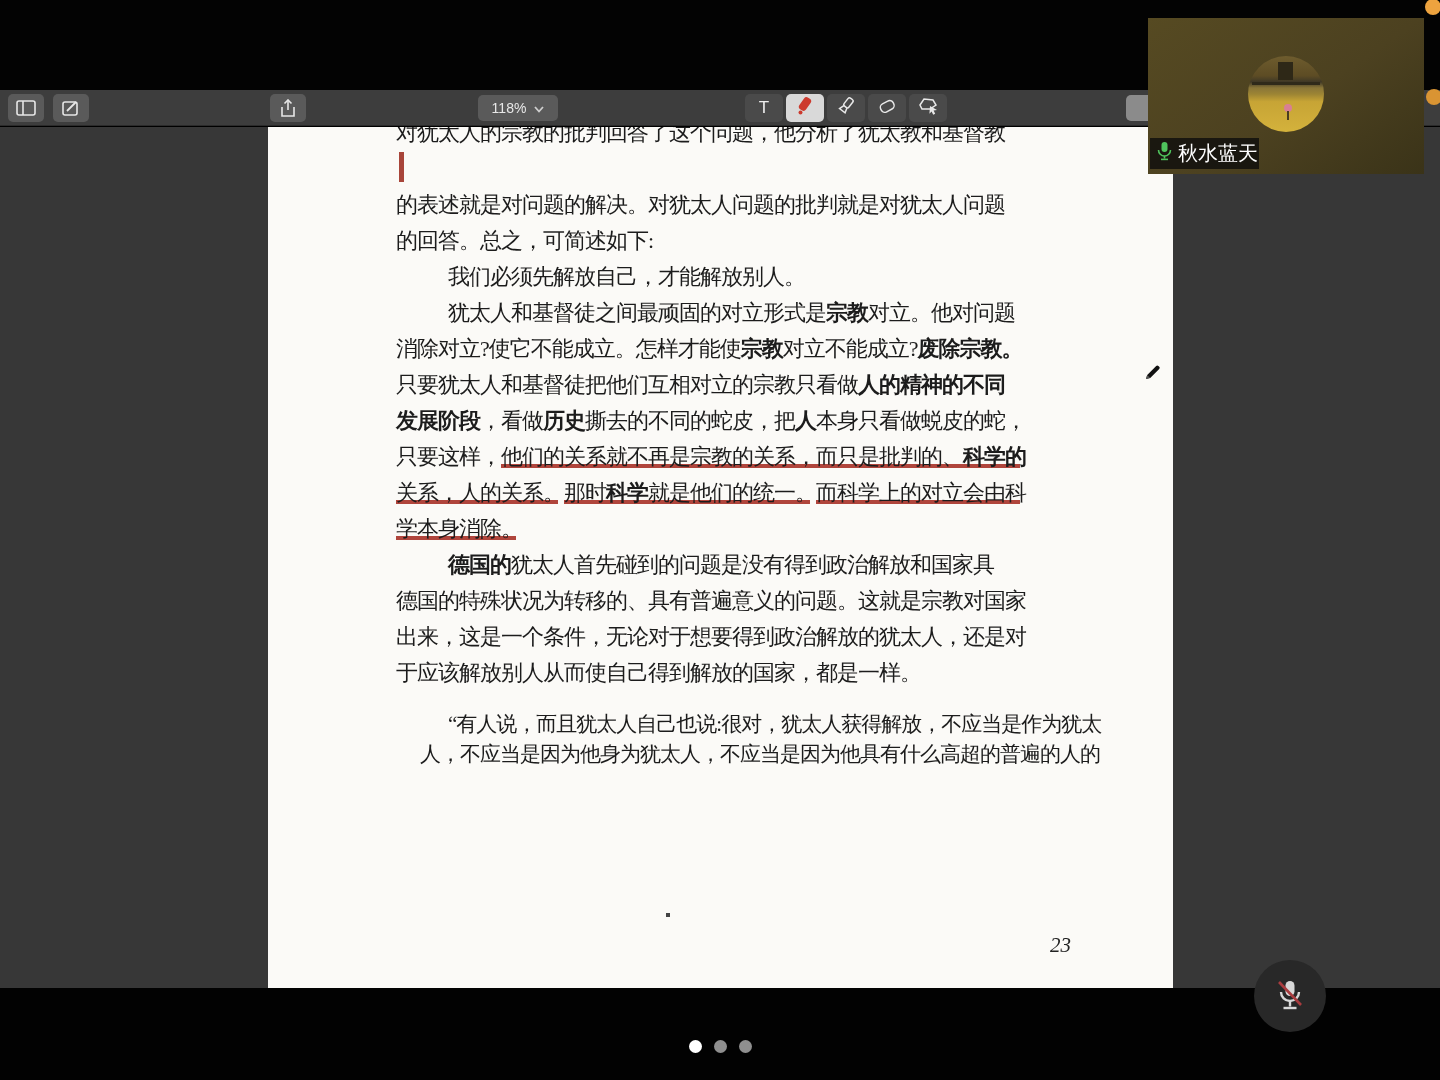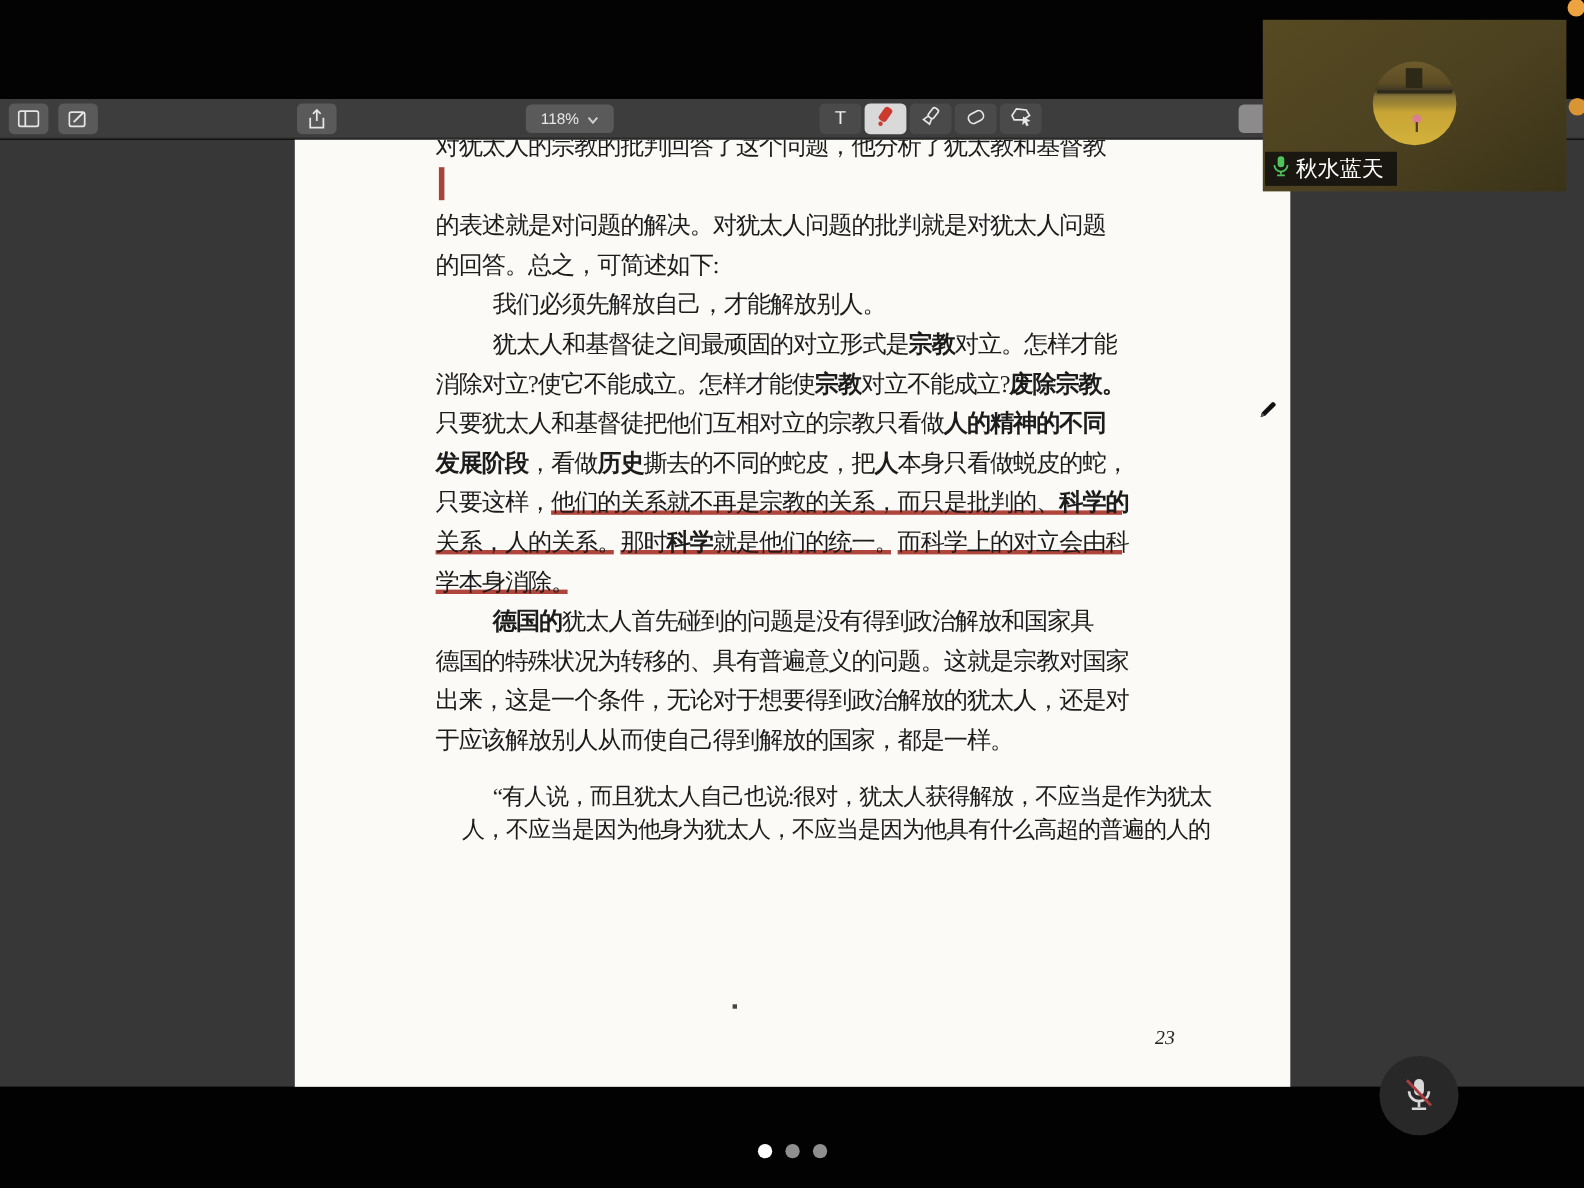--- a/index.html
+++ b/index.html
@@ -39,39 +39,39 @@
   .line.indent { text-indent:52px; }
   .line.small { font-size:21px; line-height:30px; margin-left:24px; }
   .line.small.indent { text-indent:28px; }
   .line.gap { margin-top:18px; }
   .b { font-weight:bold; }
   .u-run { background-image:linear-gradient(#b0453c,#b0453c); background-repeat:no-repeat;
            background-position:0 calc(100% - 1px); background-size:calc(100% - 6px) 4px;margin-top:48px; }
   .caret-mark { display:inline-block; width:5px; height:30px; background:#a8453a;
                 margin-left:3px; vertical-align:-6px; }
   .pg-num { position:absolute; left:782px; top:806px; font-family:"Liberation Serif",serif;
-            font-style:italic; font-size:18px; color:#222; }
+            font-style:italic; font-size:21px; color:#222; }
   .tiny-mark { position:absolute; left:398px; top:786px; width:4px; height:4px; background:#444; }
   .pencil-cursor { position:absolute; left:874px; top:234px; }
 
   
   .video-overlay { position:absolute; left:1148px; top:18px; width:276px; height:156px;
                    background:linear-gradient(145deg,#564a22 0%,#4c4120 55%,#3a3318 100%);
                    z-index:50; }
   .avatar { position:absolute; left:100px; top:38px; width:76px; height:76px; border-radius:50%;
             overflow:hidden;
             background:linear-gradient(180deg,#6e5c2e 0%,#5d4c24 26%,#3f3826 34%,#8a7638 42%,
                        #9c8434 50%,#c7a435 60%,#d4b23c 100%); }
   .avatar .door { position:absolute; left:30px; top:6px; width:15px; height:18px; background:#2e2817; }
   .avatar .beam { position:absolute; left:4px; top:26px; width:68px; height:3px; background:#2f2a1a; }
   .avatar .figure { position:absolute; left:36px; top:48px; width:8px; height:8px;
                     border-radius:50%; background:#d87f93; }
   .avatar .figure::after { content:""; position:absolute; left:3px; top:7px; width:2px; height:9px; background:#4a3c20; }
   .name-tag { position:absolute; left:2px; top:120px; height:31px; display:flex; align-items:center;
-              gap:6px; padding:0 12px 0 7px; background:rgba(12,12,12,0.78);
+              gap:6px; padding:0 1px 0 7px; background:rgba(12,12,12,0.78);
               color:#fff; font-size:20px; }
 
   .orange-dot { position:absolute; width:16px; height:16px; border-radius:50%;
                 background:#eda33f; z-index:60; }
   .orange-dot.d1 { left:1425px; top:-1px; }
   .orange-dot.d2 { left:1426px; top:89px; background:#d99433; }
 
   
   .mic-btn { position:absolute; left:1254px; top:960px; width:72px; height:72px; border-radius:50%;
              background:#282828; border:none; z-index:40; display:flex; align-items:center; justify-content:center; }
@@ -173,21 +173,21 @@
   <div class="content"></div>
   <div class="bottom-zone"></div>
 
   <div class="page">
     <div class="doc" id="doc-lines">
         <div class="line"><span>对犹太人的宗教的批判回答了这个问题，他分析了犹太教和基督教</span></div>
         <div class="line"><span class="caret-mark"></span></div>
         <div class="line"><span>的表述就是对问题的解决。对犹太人问题的批判就是对犹太人问题</span></div>
         <div class="line"><span>的回答。总之，可简述如下:</span></div>
         <div class="line indent"><span>我们必须先解放自己，才能解放别人。</span></div>
-        <div class="line indent"><span>犹太人和基督徒之间最顽固的对立形式是</span><span class="b">宗教</span><span>对立。怎样才能</span></div>
+        <div class="line indent"><span>犹太人和基督徒之间最顽固的对立形式是</span><span class="b">宗教</span><span>对立。他对问题</span></div>
         <div class="line"><span>消除对立?使它不能成立。怎样才能使</span><span class="b">宗教</span><span>对立不能成立?</span><span class="b">废除宗教。</span></div>
         <div class="line"><span>只要犹太人和基督徒把他们互相对立的宗教只看做</span><span class="b">人的精神的不同</span></div>
         <div class="line"><span class="b">发展阶段</span><span>，看做</span><span class="b">历史</span><span>撕去的不同的蛇皮，把</span><span class="b">人</span><span>本身只看做蜕皮的蛇，</span></div>
         <div class="line"><span>只要这样，</span><span class="u-run"><span>他们的关系就不再是宗教的关系，而只是批判的、</span><span class="b">科学的</span></span></div>
         <div class="line"><span class="u-run"><span>关系，人的关系。</span></span><span class="u-run"><span>那时</span><span class="b">科学</span><span>就是他们的统一。</span></span><span class="u-run"><span>而科学上的对立会由科</span></span></div>
         <div class="line"><span class="u-run"><span>学本身消除。</span></span></div>
         <div class="line indent"><span class="b">德国的</span><span>犹太人首先碰到的问题是没有得到政治解放和国家具</span></div>
         <div class="line"><span>德国的特殊状况为转移的、具有普遍意义的问题。这就是宗教对国家</span></div>
         <div class="line"><span>出来，这是一个条件，无论对于想要得到政治解放的犹太人，还是对</span></div>
         <div class="line"><span>于应该解放别人从而使自己得到解放的国家，都是一样。</span></div>

